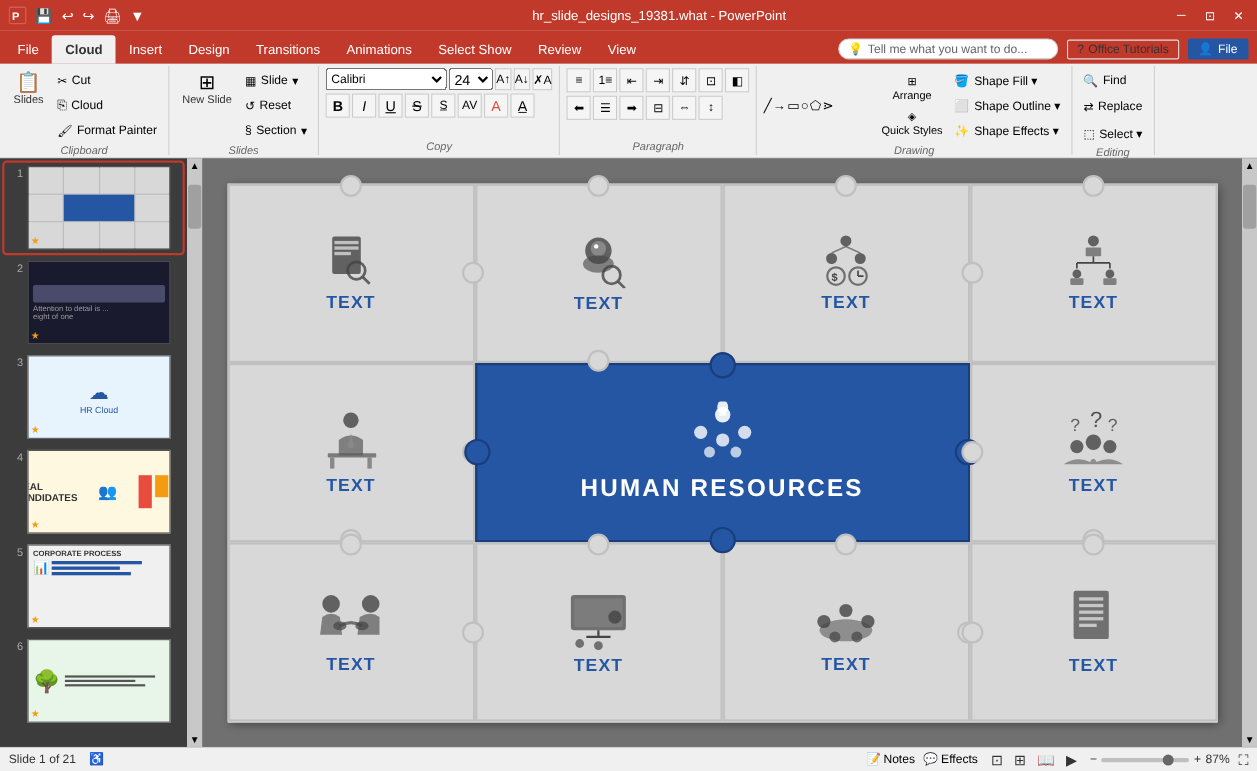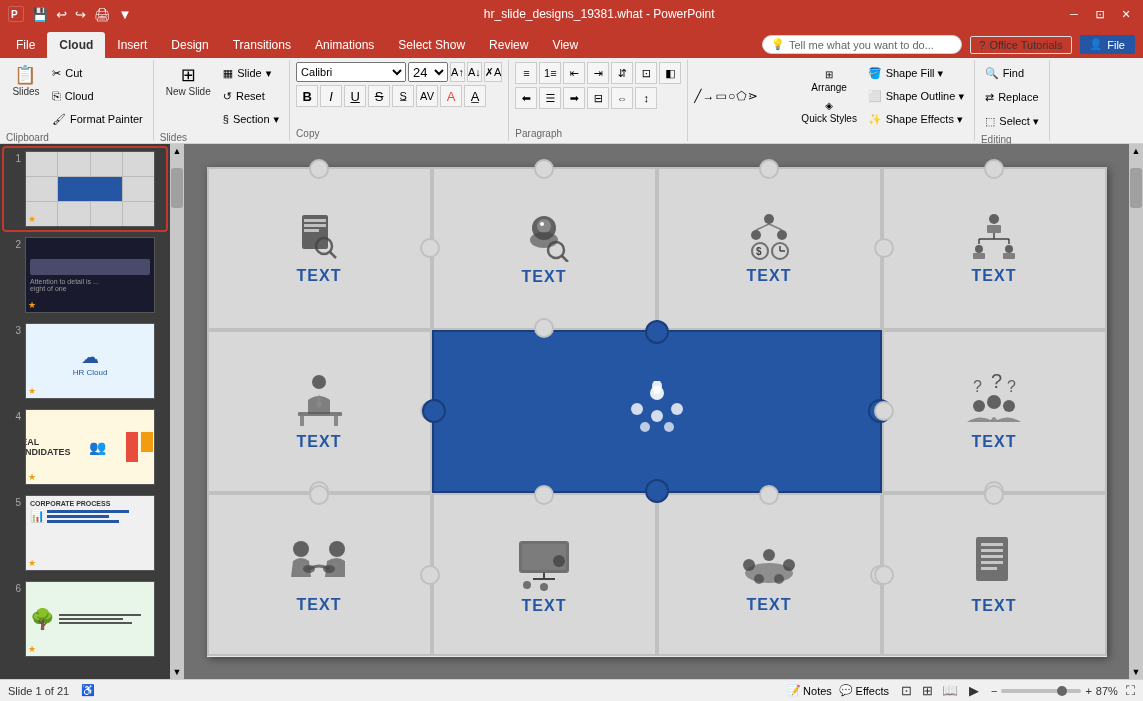--- a/index.html
+++ b/index.html
@@ -52,21 +52,21 @@
     }
     .ribbon-group {
       display: flex;
       flex-direction: column;
       align-items: flex-start;
       padding: 2px 6px;
       border-right: 1px solid #d0d0d0;
       min-width: fit-content;
     }
     .ribbon-group-content { display: flex; align-items: flex-start; gap: 2px; flex: 1; }
-    .ribbon-group-label { font-size: 10px; color: #666; text-align: left; width: 100%; margin-top: auto; padding-top: 2px; }
+    .ribbon-group-label { font-size: 10px; color: #666; text-align: center; width: 100%; margin-top: auto; padding-top: 2px; font-style: italic; }
     .ribbon-btn {
       display: flex; flex-direction: column; align-items: center; justify-content: center;
       padding: 3px 5px; cursor: pointer; border-radius: 3px; min-width: 32px;
       font-size: 10px; gap: 2px;
     }
     .ribbon-btn-icon { font-size: 18px; line-height: 1; }
     .ribbon-btn-label { font-size: 10px; color: #333; }
     .ribbon-btn.large { min-width: 40px; padding: 4px 6px; }
     .ribbon-small-group { display: flex; flex-direction: column; gap: 1px; }
     .ribbon-small-btn {
@@ -421,20 +421,21 @@
             <span>⬜</span>
             <span>Shape Outline ▾</span>
           </div>
           <div class="ribbon-small-btn">
             <span>✨</span>
             <span>Shape Effects ▾</span>
           </div>
         </div>
       </div>
     </div>
+    <div class="ribbon-group-label">Drawing</div>
   </div>
 
   <div class="ribbon-group">
     <div class="ribbon-group-content" style="flex-direction:column; gap:2px;">
       <div class="ribbon-small-btn">
         <span>🔍</span>
         <span>Find</span>
       </div>
       <div class="ribbon-small-btn">
         <span>⇄</span>
@@ -659,20 +660,21 @@
 
             <circle cx="20" cy="28" r="6" fill="white" opacity="0.8"></circle>
             <circle cx="40" cy="35" r="6" fill="white" opacity="0.8"></circle>
             <circle cx="60" cy="28" r="6" fill="white" opacity="0.8"></circle>
             <circle cx="28" cy="46" r="5" fill="white" opacity="0.7"></circle>
             <circle cx="52" cy="46" r="5" fill="white" opacity="0.7"></circle>
 
             <ellipse cx="40" cy="5" rx="5" ry="6" fill="white" opacity="0.9"></ellipse>
             <rect x="37" y="10" width="6" height="3" fill="white" opacity="0.7"></rect>
           </svg>
+          <span class="puzzle-text white">HUMAN RESOURCES</span>
 
           <div style="position:absolute;top:-12px;left:50%;transform:translateX(-50%);width:24px;height:24px;background:#2456a4;border-radius:50%;z-index:2;border:2px solid #1a3d7c;"></div>
           <div style="position:absolute;bottom:-12px;left:50%;transform:translateX(-50%);width:24px;height:24px;background:#2456a4;border-radius:50%;z-index:2;border:2px solid #1a3d7c;"></div>
           <div style="position:absolute;left:-12px;top:50%;transform:translateY(-50%);width:24px;height:24px;background:#2456a4;border-radius:50%;z-index:2;border:2px solid #1a3d7c;"></div>
           <div style="position:absolute;right:-12px;top:50%;transform:translateY(-50%);width:24px;height:24px;background:#2456a4;border-radius:50%;z-index:2;border:2px solid #1a3d7c;"></div>
         </div>
 
         <div class="puzzle-piece">
           <svg width="58" height="55" viewBox="0 0 58 55">
 

